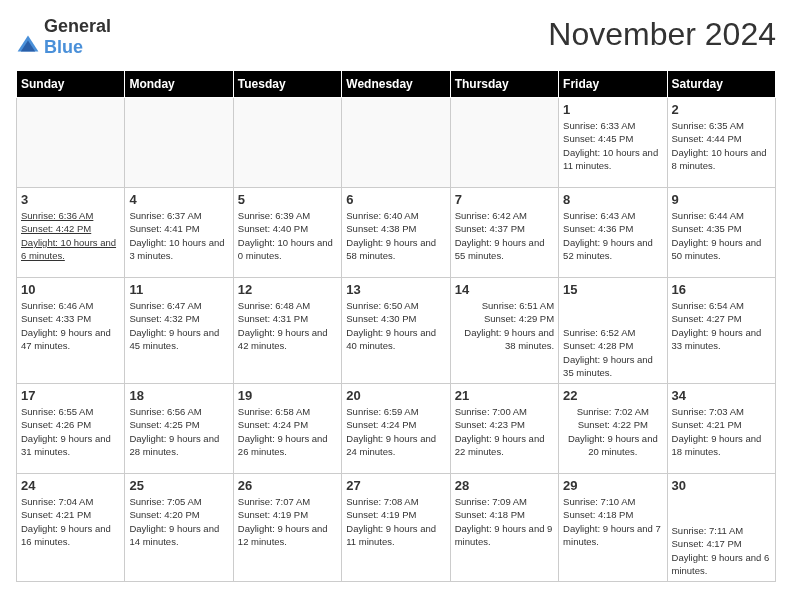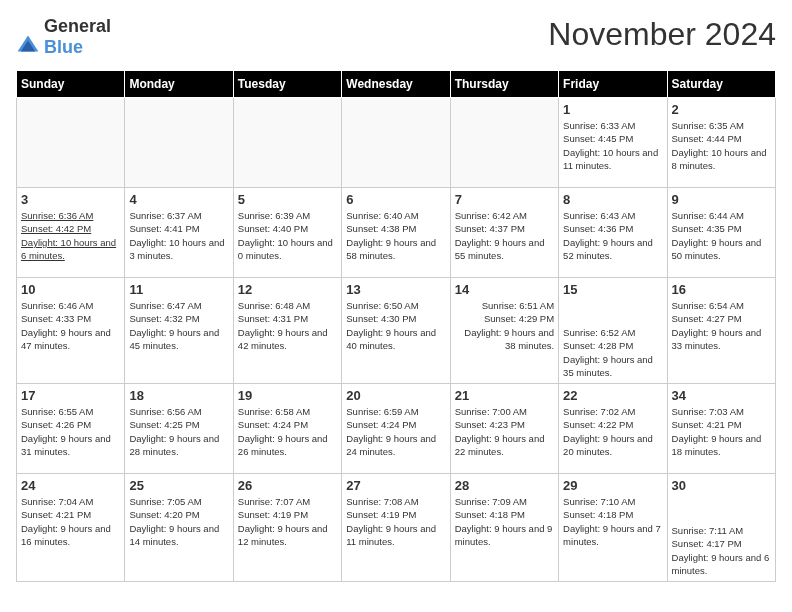--- a/index.html
+++ b/index.html
@@ -248,21 +248,21 @@
 Daylight: 9 hours and 24 minutes.</div>
         </td>
         <td>
           <div class="day-number">21</div>
           <div class="day-info" style="white-space: pre-line;">Sunrise: 7:00 AM
 Sunset: 4:23 PM
 Daylight: 9 hours and 22 minutes.</div>
         </td>
         <td>
           <div class="day-number">22</div>
-          <div class="day-info" style="white-space: pre-line;">Sunrise: 7:02 AM
+          <div class="day-info" style="white-space: pre-line; text-align: center;">Sunrise: 7:02 AM
 Sunset: 4:22 PM
 Daylight: 9 hours and 20 minutes.</div>
         </td>
         <td>
           <div class="day-number">34</div>
           <div class="day-info" style="white-space: pre-line;">Sunrise: 7:03 AM
 Sunset: 4:21 PM
 Daylight: 9 hours and 18 minutes.</div>
         </td>
       </tr>

